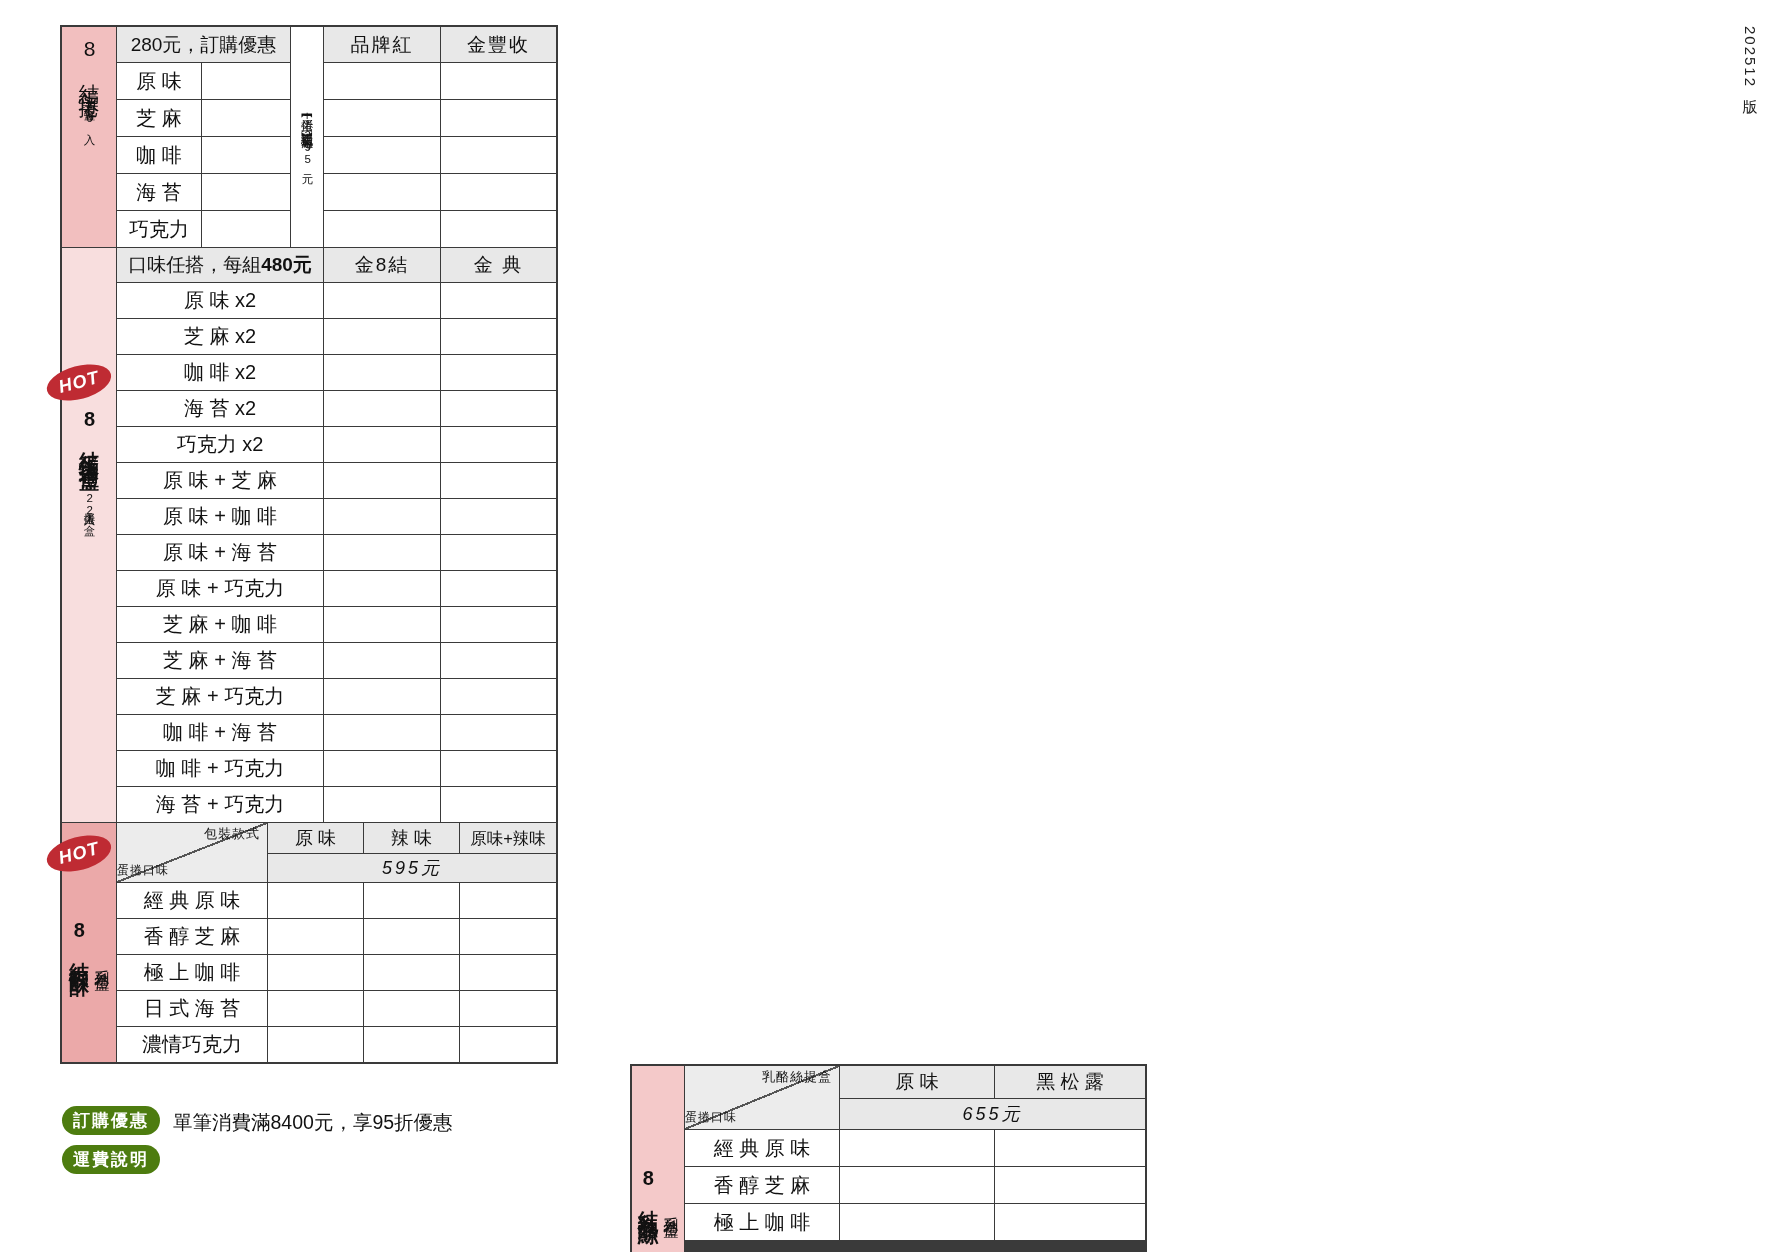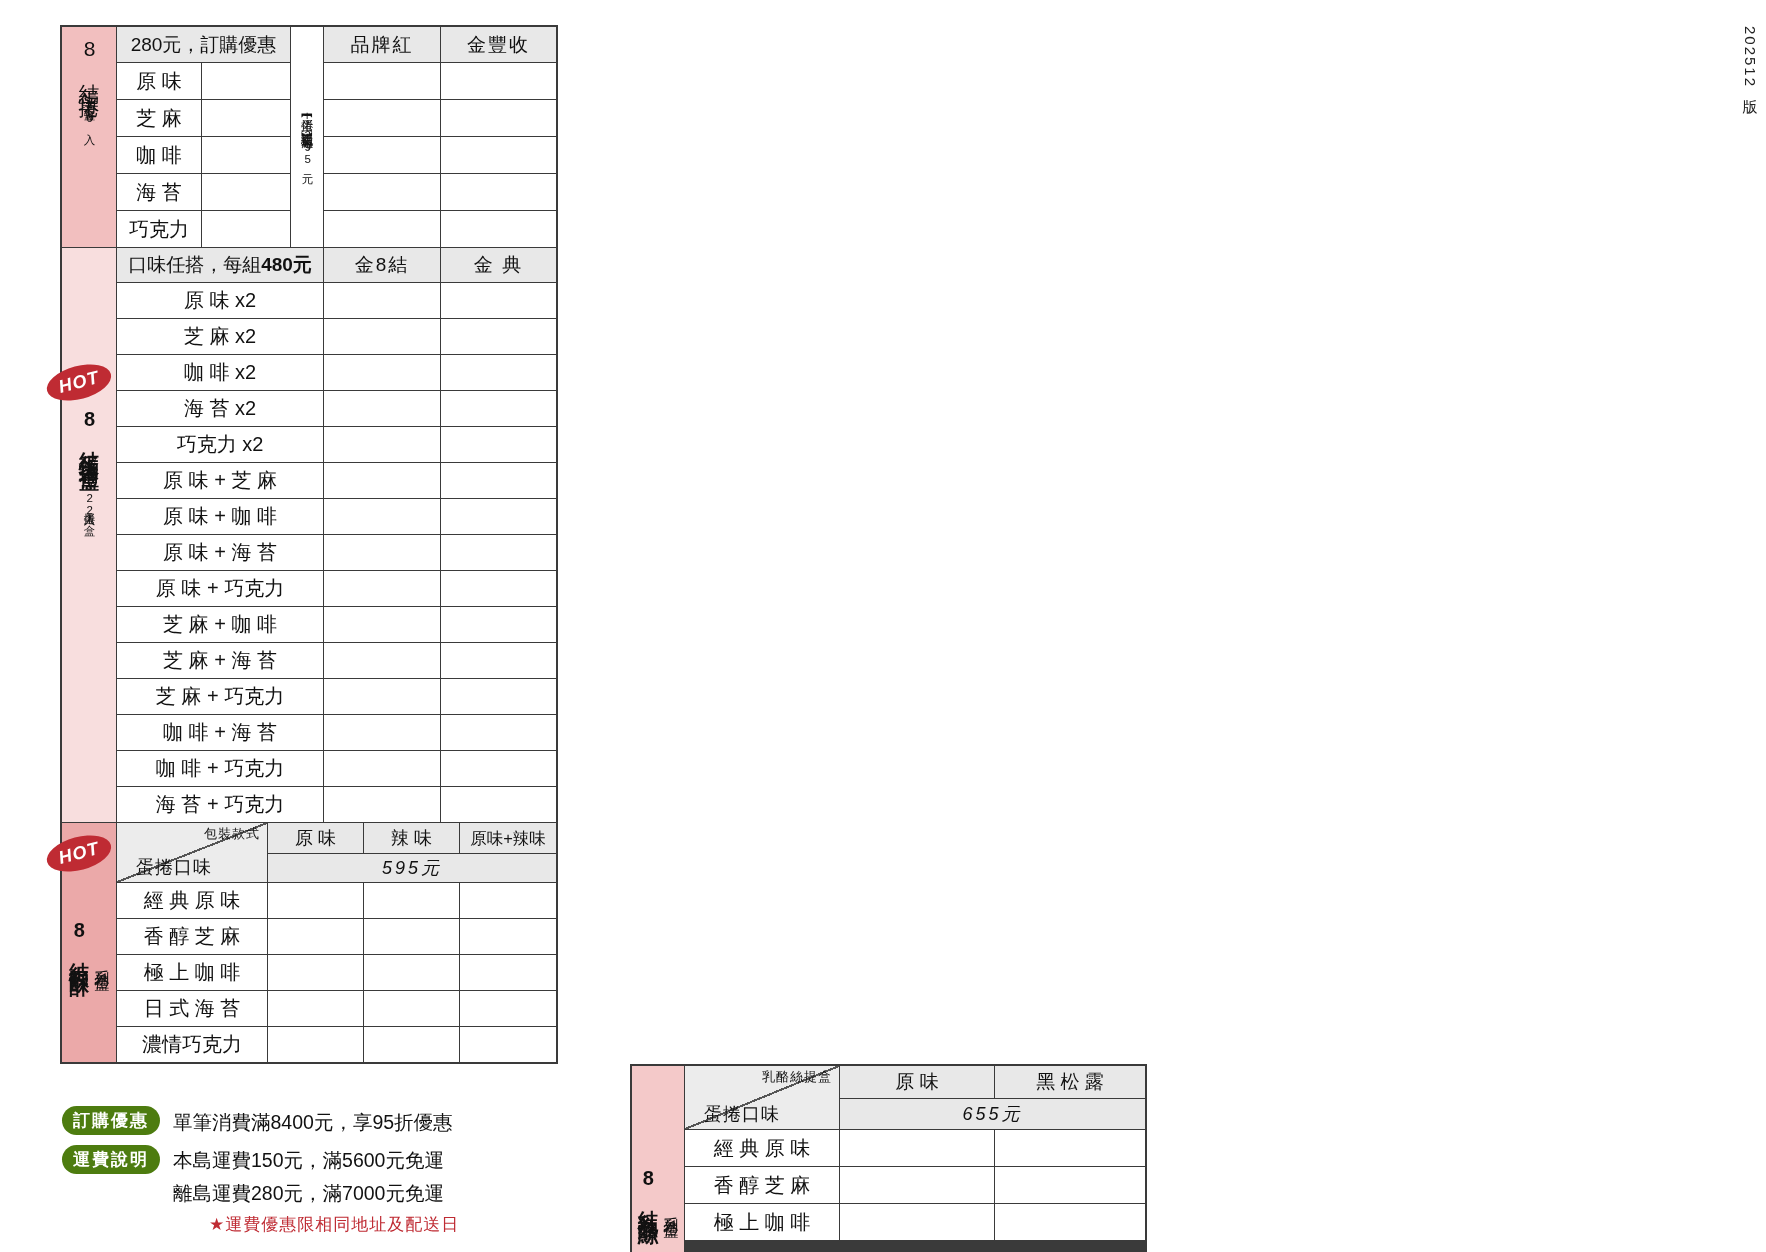--- a/index.html
+++ b/index.html
@@ -12,21 +12,21 @@
   .group { position: absolute; }
   .box { border: 2px solid #3a3a3a; background: #fff; position: relative; }
   .stack > * + * { border-top: 1px solid #3a3a3a; }
   .grid { display: grid; gap: 1px; background: #3a3a3a; }
   .cell { background: #fff; display: flex; align-items: center; justify-content: center; text-align: center; position: relative; font-size: 19px; line-height: 1.15; }
   .hd { background: #e8e8e8; }
   .diag { background: #ececec; }
   .diag::before, .diagw::before { content: ""; position: absolute; inset: 0;
     background: linear-gradient(to bottom right, transparent calc(50% - 1px), #555 calc(50% - 1px), #555 calc(50% + 1px), transparent calc(50% + 1px)); }
   .dtop { position: absolute; top: 4px; right: 7px; font-size: 13px; letter-spacing: 1px; z-index: 1; }
-  .dbot { position: absolute; bottom: 4px; left: 19px; font-size: 18px; letter-spacing: 1px; z-index: 1; }
+  .dbot { position: absolute; bottom: 4px; left: 0; font-size: 12px; letter-spacing: 1px; z-index: 1; }
   .vtx { writing-mode: vertical-rl; text-orientation: upright; }
   .vrl { writing-mode: vertical-rl; }
   .sb { flex-direction: column; }
   .sbcols { display: flex; align-items: center; justify-content: center; height: 100%; gap: 3px; }
   .sbmain { font-weight: 700; font-size: 20px; letter-spacing: 5px; }
   .sbsub { font-size: 15px; letter-spacing: 2px; margin-top: 38px; }
   .t11 { font-size: 11.5px; } .t12 { font-size: 12.5px; } .t16 { font-size: 16.5px; } .t18 { font-size: 18px; } .t19 { font-size: 19px; }
   .t20 { font-size: 20px; } .t21 { font-size: 21px; letter-spacing: 7px; }
   .sp2 { letter-spacing: 2px; }
   .sp3 { letter-spacing: 3px; font-style: italic; }
@@ -213,25 +213,20 @@
     </div>
   </div>
 
   <div class="notes">
     <div class="note-row">
       <span class="pill">訂購優惠</span>
       <span style="padding-top:3px">單筆消費滿8400元，享95折優惠</span>
     </div>
     <div class="note-row">
       <span class="pill">運費說明</span>
-      <span class="note-col">
-        <span>本島運費150元，滿5600元免運</span>
-        <span>離島運費280元，滿7000元免運</span>
-        <span class="red star">★運費優惠限相同地址及配送日</span>
-      </span>
     </div>
   </div>
 
   <div class="group box" style="left:630px;top:25px;width:517px">
     <div class="stack">
 
       <div class="grid" style="grid-template-columns:52px 154px 154px 1fr;grid-template-rows:32px 30px repeat(5,36px) 33px">
         <div class="cell" style="grid-area:1/1/8/2;background:#f4c9c9">
           <div class="sbcols">
             <div class="vtx sbmain">8結乳酪絲</div>

